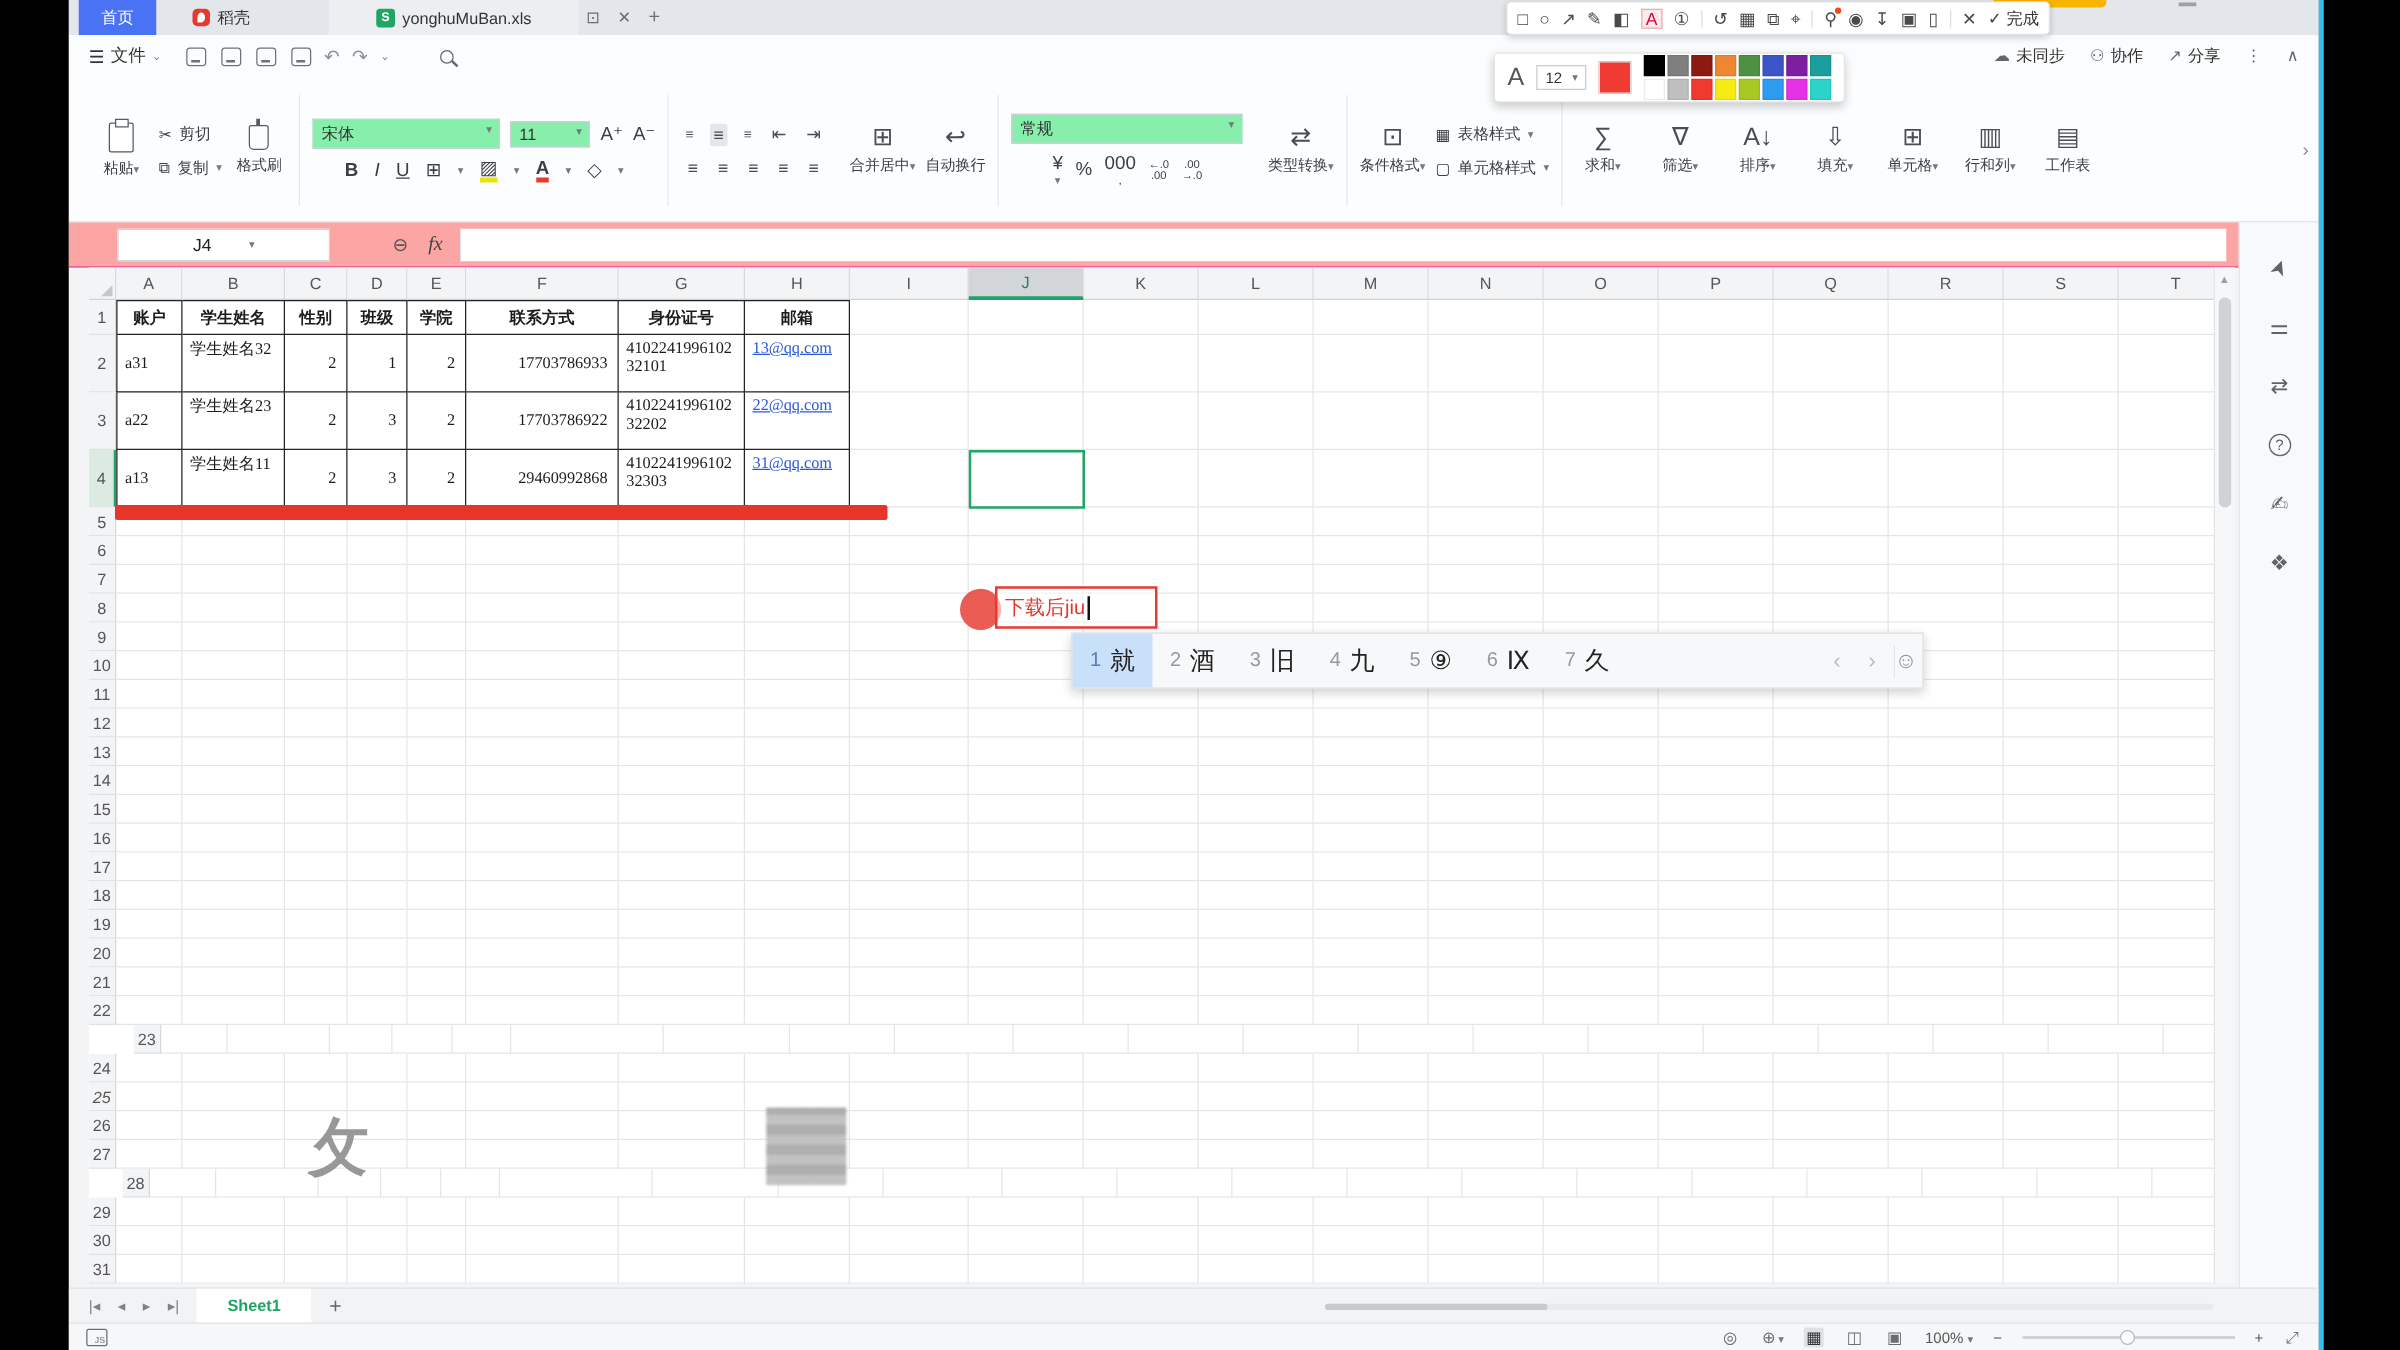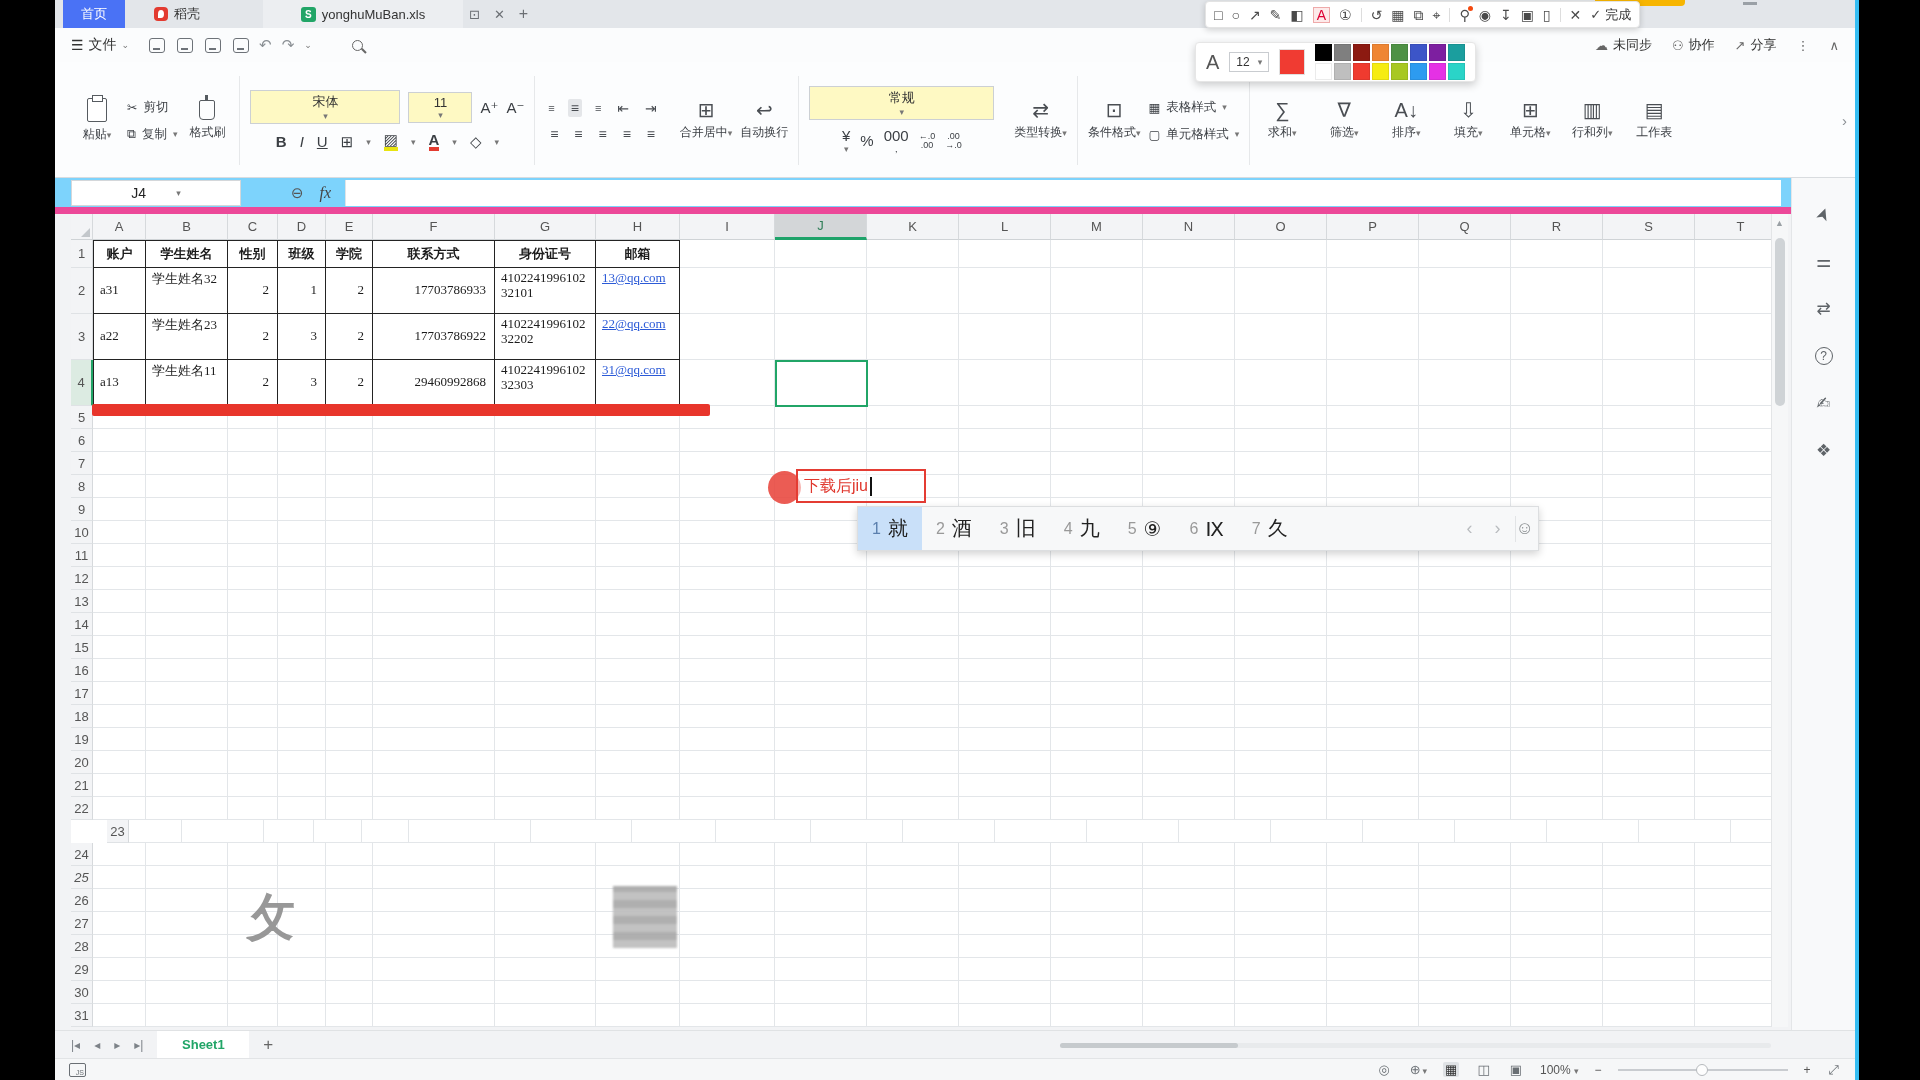--- a/index.html
+++ b/index.html
@@ -60,35 +60,35 @@
   .bigbtn{display:flex;flex-direction:column;align-items:center;justify-content:center;gap:4px;font-size:12px;color:#3b3f44;min-width:44px;cursor:pointer;}
   .bigbtn .gi{font-size:20px;line-height:1;color:#4a4e53;}
   .stack2{display:flex;flex-direction:column;justify-content:center;gap:10px;font-size:12.5px;}
   .srow{display:flex;align-items:center;gap:6px;cursor:pointer;}
   .clip-icon{width:20px;height:24px;border:1.6px solid #565b60;border-radius:2px;position:relative;background:#fff;}
   .clip-icon::before{content:"";position:absolute;left:4px;top:-4px;width:9px;height:5px;border:1.6px solid #565b60;background:#fff;}
   .brush-icon{width:16px;height:20px;border:1.6px solid #565b60;border-radius:2px 2px 4px 4px;position:relative;}
   .brush-icon::before{content:"";position:absolute;left:5px;top:-6px;width:3px;height:5px;background:#565b60;}
   .fontgrp{display:flex;flex-direction:column;gap:8px;justify-content:center;}
   .row-flex{display:flex;align-items:center;gap:8px;}
-  .combo{background:#fef9c3;border:1px solid #ccd0d4;display:flex;align-items:center;justify-content:space-between;font-size:13px;padding:2px 6px;color:#333;flex-direction:column;}
+  .combo{background:#86efac;border:1px solid #ccd0d4;display:flex;align-items:flex-start;justify-content:space-between;font-size:13px;padding:2px 6px;color:#333;}
   .w-font{width:150px;}.w-size{width:64px;}.w-num{width:185px;}
   .fmt-glyph{font-size:15px;cursor:pointer;line-height:1;}
   .ul-yellow{border-bottom:4px solid #e8e410;}
   .ul-red{border-bottom:4px solid #e33b30;font-weight:bold;}
   .b{font-weight:bold;}.i{font-style:italic;}.u{text-decoration:underline;}
   .al{font-size:14px;color:#4a4e53;cursor:pointer;padding:1px 3px;}
   .al.sel{background:#e4e6e9;border-radius:2px;}
   .numicons{display:flex;align-items:center;gap:10px;}
   .numico{display:flex;flex-direction:column;align-items:center;font-size:9px;line-height:1.1;color:#3b3f44;cursor:pointer;}
   .numico .big{font-size:15px;}
   .dd{font-size:9px;color:#777;}
 
   
-  .fbar{position:absolute;left:0;top:178px;width:1736px;height:36px;background:#7dd3fc;border-bottom:7px solid #ec4899;display:flex;align-items:center;}
+  .fbar{position:absolute;left:0;top:178px;width:1736px;height:36px;background:#fca5a5;border-bottom:1px solid #ec4899;display:flex;align-items:center;padding-left:23px;}
   .namebox{width:170px;height:26px;margin-left:16px;background:#fff;border:1px solid #d4d7da;display:flex;align-items:center;justify-content:center;gap:30px;font-size:14px;color:#222;font-family:"Liberation Serif","DejaVu Serif",serif;}
   .fbtns{display:flex;align-items:center;gap:16px;margin:0 14px 0 50px;color:#555;font-size:15px;}
   .fx{font-style:italic;font-family:"Liberation Serif","DejaVu Serif",serif;font-size:16px;color:#444;}
   .finput{flex:1;height:26px;background:#fff;border-left:1px solid #e0e3e6;margin-right:10px;}
 
   
   .grid{position:absolute;left:16px;top:214px;width:1716px;height:813px;background:#fff;overflow:hidden;font-size:13px;}
   .g-row{display:flex;}
   .ch{background:#f3f4f6;border-right:1px solid #d6d9dc;border-bottom:1px solid #cfd3d6;color:#555;display:flex;align-items:center;justify-content:center;height:26px;flex:none;}
   .ch.sel{background:#d3d6d8;border-bottom:3px solid #1ea36a;color:#2e7d57;}
@@ -1083,21 +1083,21 @@
           <div class="cell" style="width: 92px; height: 23px;"></div>
           <div class="cell" style="width: 92px; height: 23px;"></div>
           <div class="cell" style="width: 92px; height: 23px;"></div>
           <div class="cell" style="width: 92px; height: 23px;"></div>
           <div class="cell" style="width: 92px; height: 23px;"></div>
           <div class="cell" style="width: 92px; height: 23px;"></div>
           <div class="cell" style="width: 92px; height: 23px;"></div>
           <div class="cell" style="width: 92px; height: 23px;"></div>
         </div>
         <div class="g-row" style="height: 23px;">
-          <div class="rh" style="height: 23px;">28</div>
+          <div class="rh" style="height: 23px; margin-left: 27px;">28</div>
           <div class="cell" style="width: 53px; height: 23px;"></div>
           <div class="cell" style="width: 82px; height: 23px;"></div>
           <div class="cell" style="width: 50px; height: 23px;"></div>
           <div class="cell" style="width: 48px; height: 23px;"></div>
           <div class="cell" style="width: 47px; height: 23px;"></div>
           <div class="cell" style="width: 122px; height: 23px;"></div>
           <div class="cell" style="width: 101px; height: 23px;"></div>
           <div class="cell" style="width: 84px; height: 23px;"></div>
           <div class="cell" style="width: 95px; height: 23px;"></div>
           <div class="cell" style="width: 92px; height: 23px;"></div>

